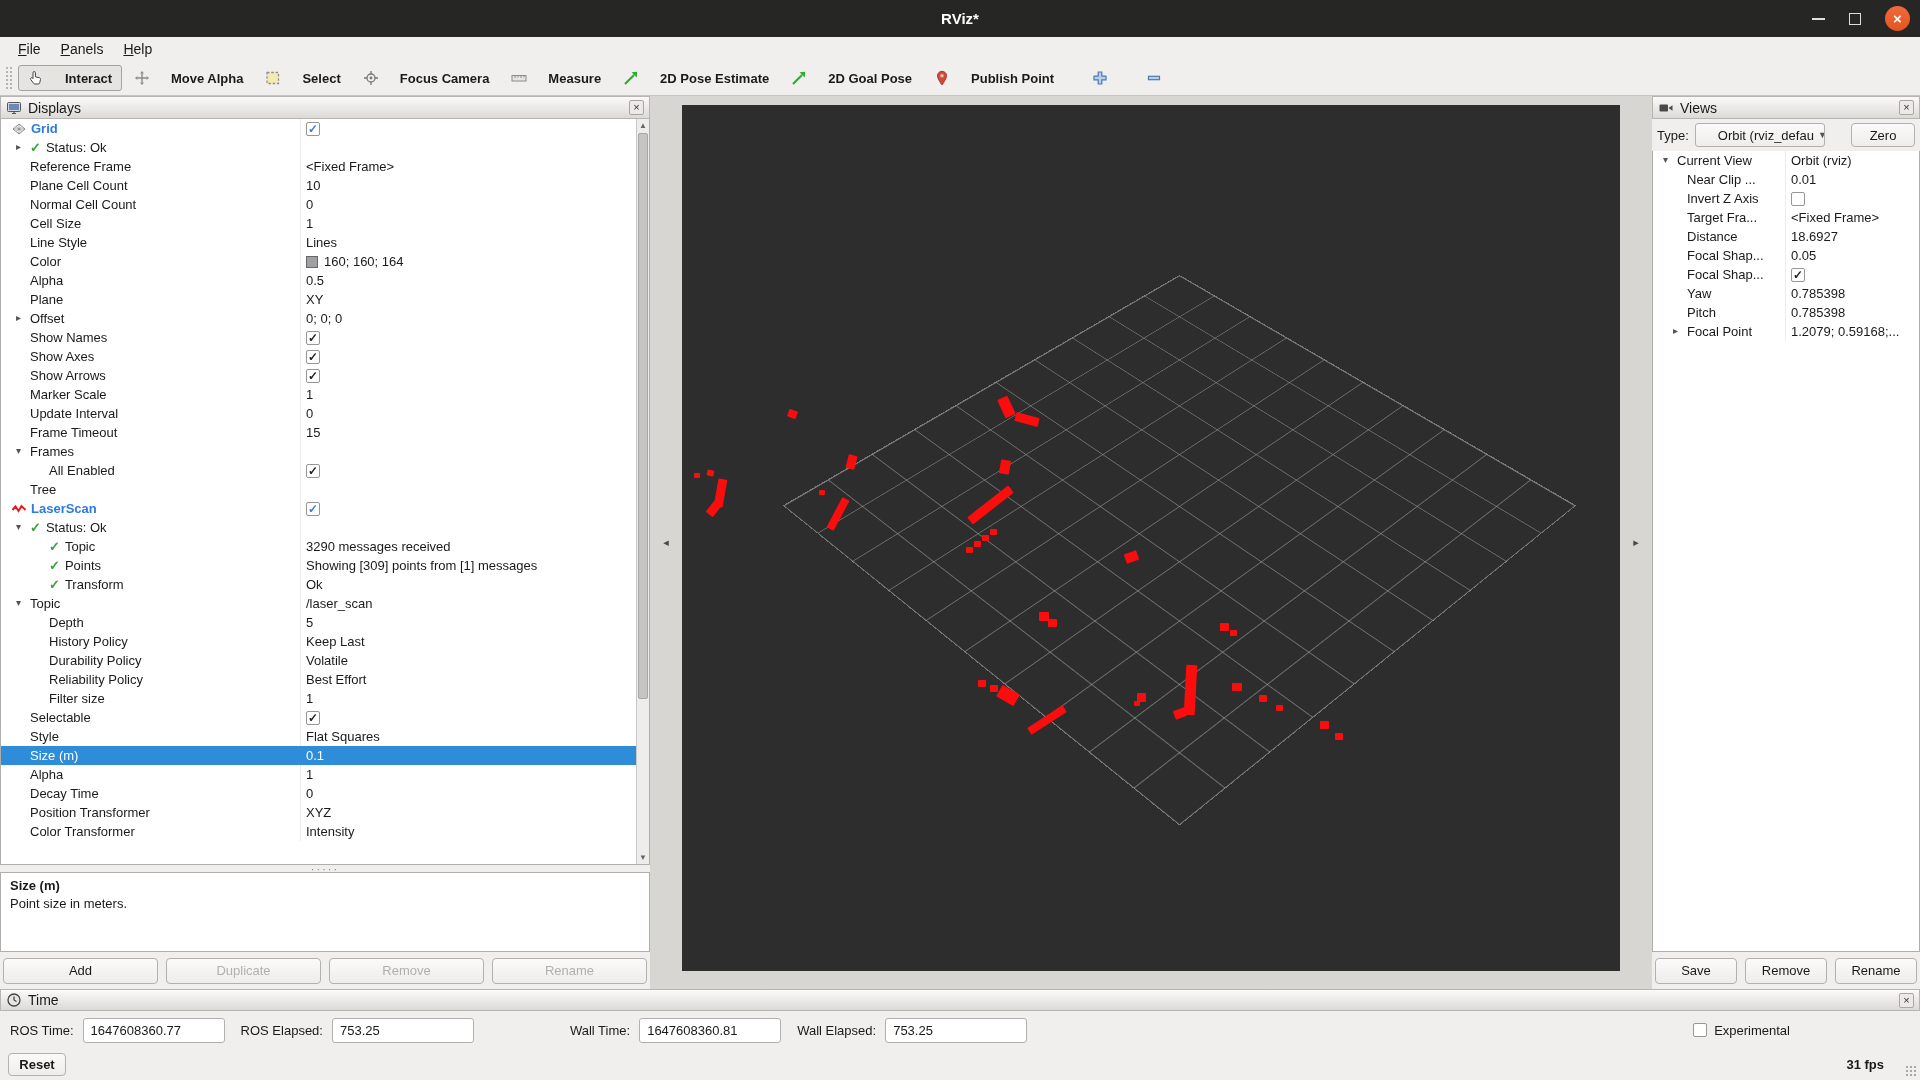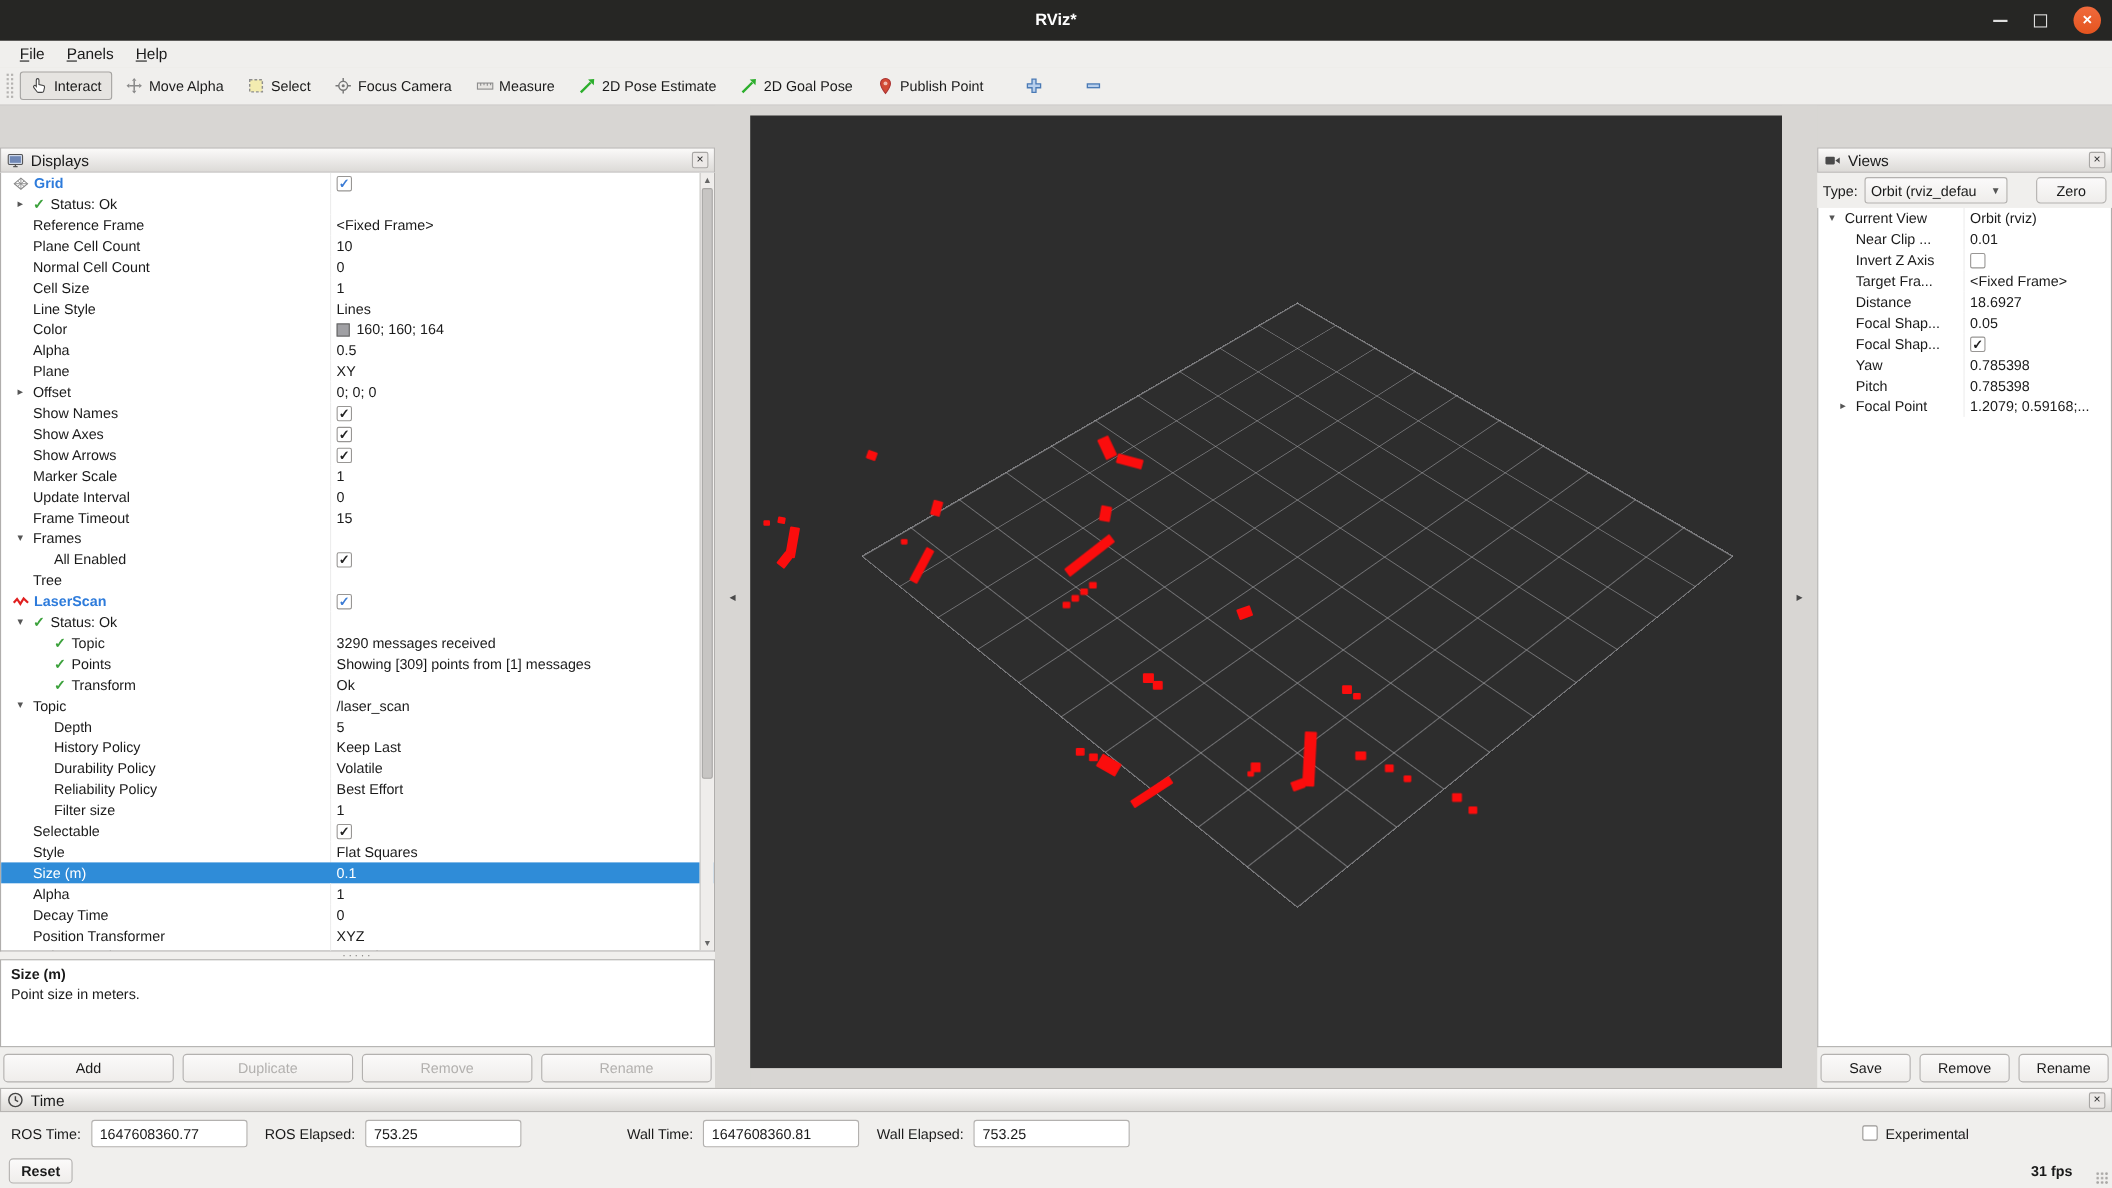--- a/index.html
+++ b/index.html
@@ -15,30 +15,30 @@
   .close-circle { width:25px; height:25px; border-radius:50%; background:linear-gradient(#f06a3c,#e4541f); color:#fff; display:flex; align-items:center; justify-content:center; font-size:15px; font-weight:bold; line-height:1; }
 
   
   .menubar { height:24px; background:#f0efed; display:flex; align-items:center; padding-left:8px; font-size:14px; }
   .menu-item { padding:2px 10px; display:inline-block; }
   .menu-item::first-letter { text-decoration:underline; }
 
   
   .toolbar { height:35px; background:#f0efed; border-bottom:1px solid #c6c4c2; display:flex; align-items:center; padding-left:4px; }
   .tb-handle { width:6px; height:22px; border-left:2px dotted #b5b3b1; border-right:2px dotted #b5b3b1; margin:0 6px 0 2px; }
-  .tool-btn { display:flex; align-items:center; gap:5px; padding:4px 9px; font-size:13px; border:1px solid transparent; border-radius:3px; white-space:nowrap; }
+  .tool-btn { display:flex; align-items:center; gap:21px; padding:4px 9px; font-size:13px; border:1px solid transparent; border-radius:3px; white-space:nowrap;font-weight:bold; }
   .tool-btn.active { background:#e6e4e1; border-color:#a5a3a1; }
   .tool-btn.spacer-left { margin-left:16px; }
   .icon { display:inline-flex; width:16px; height:16px; align-items:center; justify-content:center; }
   .icon svg { width:16px; height:16px; }
 
   
   .main { position:absolute; top:96px; left:0; width:1920px; height:893px; display:flex; }
 
-  .panel { display:flex; flex-direction:column; background:#f0efed;margin-top:38px; }
+  .panel { display:flex; flex-direction:column; background:#f0efed; }
   .displays-panel { width:650px; }
   .views-panel { width:268px; }
 
   .panel-header { height:23px; background:linear-gradient(#fbfaf9,#dcdad7); border:1px solid #b7b5b3; display:flex; align-items:center; gap:6px; padding:0 5px; font-size:14px; flex:0 0 23px; }
   .panel-header .ph-close { margin-left:auto; width:15px; height:15px; border:1px solid #a9a7a5; border-radius:2px; background:#ece9e7; display:flex; align-items:center; justify-content:center; font-size:11px; color:#333; line-height:1; }
 
   .tree { background:#fff; border:1px solid #b0aeac; border-top:none; position:relative; overflow:hidden; flex:1; }
   .trow { height:19px; display:flex; align-items:center; position:relative; }
   .trow .tname { width:300px; flex:0 0 300px; height:100%; display:flex; align-items:center; border-right:1px solid #ededed; position:relative; overflow:hidden; white-space:nowrap; }
   .views-tree .trow .tname { width:133px; flex:0 0 133px; }
@@ -78,21 +78,21 @@
            border:1px solid rgba(168,168,172,0.65);
            background-image:
              linear-gradient(rgba(168,168,172,0.55) 1px, transparent 1px),
              linear-gradient(90deg, rgba(168,168,172,0.55) 1px, transparent 1px);
            background-size:56px 56px;
            transform:perspective(1800px) rotateX(47.5deg) rotateZ(45deg); }
   .laser { position:absolute; background:#fb0d0d; border-radius:1px; }
 
   
   .type-row { height:32px; display:flex; align-items:center; gap:6px; padding:0 5px; font-size:13px; flex:0 0 32px; }
-  .combo { width:130px; height:24px; border:1px solid #b3b1af; border-radius:3px; background:linear-gradient(#fbfafa,#efedeb); display:flex; align-items:center; padding:0 5px; gap:4px; overflow:hidden; white-space:nowrap; }
+  .combo { width:130px; height:24px; border:1px solid #b3b1af; border-radius:3px; background:linear-gradient(#fbfafa,#efedeb); display:flex; align-items:center; padding:0 22px; gap:4px; overflow:hidden; white-space:nowrap; }
   .combo .carr { margin-left:auto; font-size:9px; color:#555; }
   .zero-btn { margin-left:auto; width:64px; height:24px; flex:0 0 64px; }
 
   
   .time-panel { position:absolute; left:0; bottom:0; width:1920px; height:91px; background:#f0efed; }
   .time-header { height:22px; background:linear-gradient(#fbfaf9,#dcdad7); border:1px solid #b7b5b3; display:flex; align-items:center; gap:6px; padding:0 5px; font-size:14px; }
   .time-header .ph-close { margin-left:auto; width:15px; height:15px; border:1px solid #a9a7a5; border-radius:2px; background:#ece9e7; display:flex; align-items:center; justify-content:center; font-size:11px; color:#333; }
   .time-body { height:38px; display:flex; align-items:center; padding:0 10px; }
   .tgroup { display:flex; align-items:center; margin-right:16px; }
   .tgroup label { margin-right:9px; }

